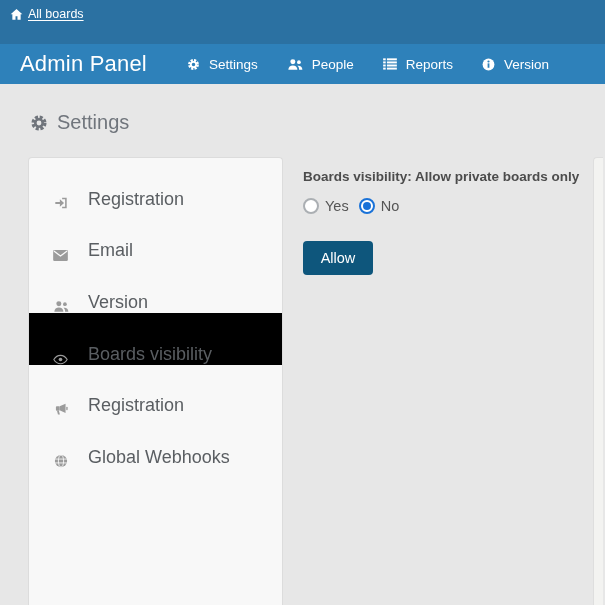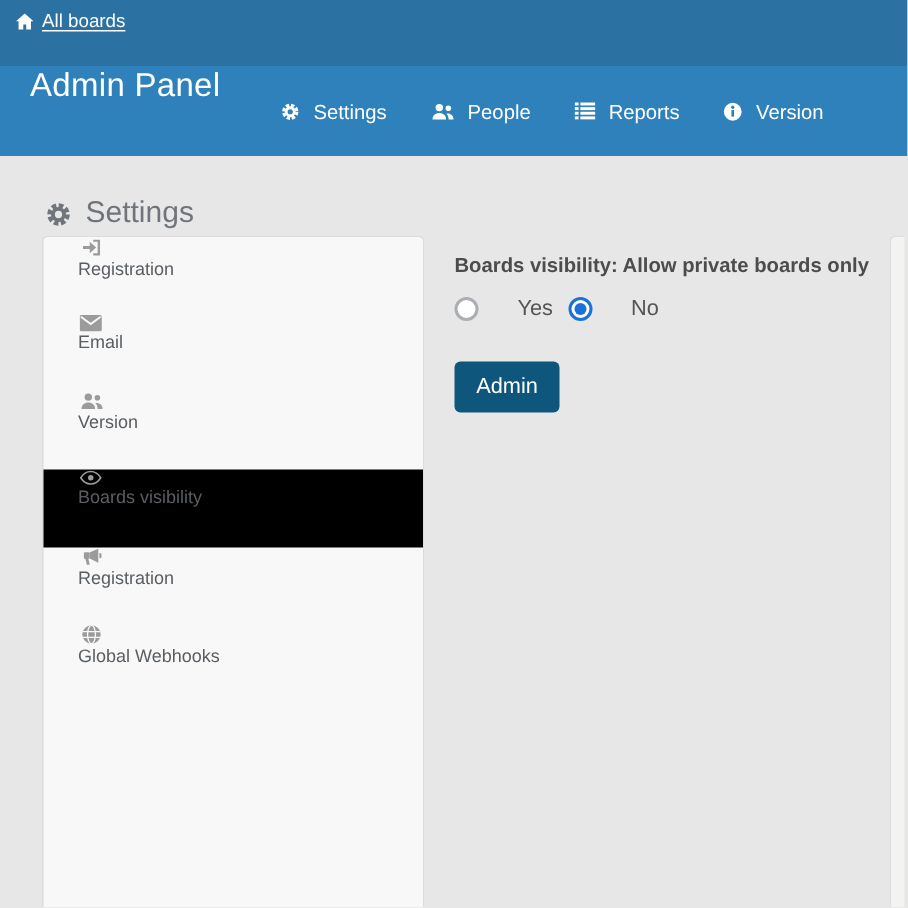--- a/index.html
+++ b/index.html
@@ -18,22 +18,22 @@
   }
   .all-boards {
     display: flex; align-items: center; gap: 5px;
     color: #fff; font-size: 12.5px; cursor: pointer;
     text-decoration: underline; text-underline-offset: 2px;
   }
   .topbar-msg { margin-left: 13px; font-size: 12.5px; color: #f2f6fa; padding-top: 1px; }
 
   
   .navbar {
-    height: 60px; background: #2e81ba; color: #fff;
-    display: flex; padding: 0 20px;
+    height: 40px; background: #2e81ba; color: #fff;
+    display: flex; align-items: center; padding: 0 20px;
   }
   .brand { font-size: 22px; letter-spacing: .2px; margin-right: 40px; white-space: nowrap; }
   .nav-item {
     display: flex; align-items: center; gap: 9px;
     font-size: 13.5px; margin-right: 29px; cursor: pointer; white-space: nowrap;
   }
   .nav-item .icon { display: flex; color: #fff; }
 
   
   .page-heading {
@@ -42,38 +42,38 @@
   }
   .page-heading .icon { display: flex; color: #70757c; }
 
   
   .sidebar {
     position: absolute; left: 28px; top: 157px; width: 255px; bottom: 0;
     background: #f8f8f8; border: 1px solid #dcdcdc; border-bottom: none;
     border-radius: 4px 4px 0 0; box-sizing: border-box;
   }
   .side-item {
-    height: 51.7px; display: flex; align-items: flex-start;
-    padding-left: 23px; color: #5a5e62; font-size: 12px; cursor: pointer; flex-direction: column;
+    height: 51.7px; display: flex; align-items: flex-end;
+    padding-left: 23px; color: #5a5e62; font-size: 18px; cursor: pointer;
   }
   .side-item .icon { width: 17px; color: #9b9b9b; margin-right: 19px; display: flex; justify-content: center; }
   .side-item.active { background: #000000; }
 
   
   .content { position: absolute; left: 303px; top: 165px; width: 285px; }
   .content-q { font-size: 13.5px; font-weight: bold; color: #4c4c4c; margin: 4px 0 14px 0; }
   .radio-row { display: flex; align-items: center; font-size: 14.5px; color: #555; margin-bottom: 27px; }
   .radio {
     width: 12px; height: 12px; border: 2px solid #abafb3; border-radius: 50%;
     background: #fff; position: relative; margin-right: 6px; cursor: pointer; flex: none;
   }
   .radio .dot { position: absolute; left: 2px; top: 2px; right: 2px; bottom: 2px; border-radius: 50%; }
   .radio.selected { border-color: #1a72d8; }
   .radio.selected .dot { background: #1a72d8; }
-  .opt-label { margin-right: 10px; margin-left: 20px; }
+  .opt-label { margin-right: 10px; }
   .save-btn {
     background: #0e567c; color: #fff; border: none; border-radius: 4px;
     font-size: 14.5px; font-family: "Liberation Sans", sans-serif;
     width: 70px; height: 34px; cursor: pointer;
   }
 
   
   .right-strip {
     position: absolute; right: 2px; top: 157px; width: 10px; bottom: 0;
     background: #f3f3f1; border: 1px solid #dedede; border-right: none; border-bottom: none;
@@ -236,16 +236,16 @@
     <span class="radio">
         <span class="dot"></span>
       </span>
     <span class="opt-label">Yes</span>
     <span class="radio selected">
         <span class="dot"></span>
       </span>
     <span class="opt-label">No</span>
   </div>
 
-  <button class="save-btn">Admin</button>
+  <button class="save-btn">Allow</button>
 </div>
 
 <div class="right-strip"></div>
 
 </body></html>

